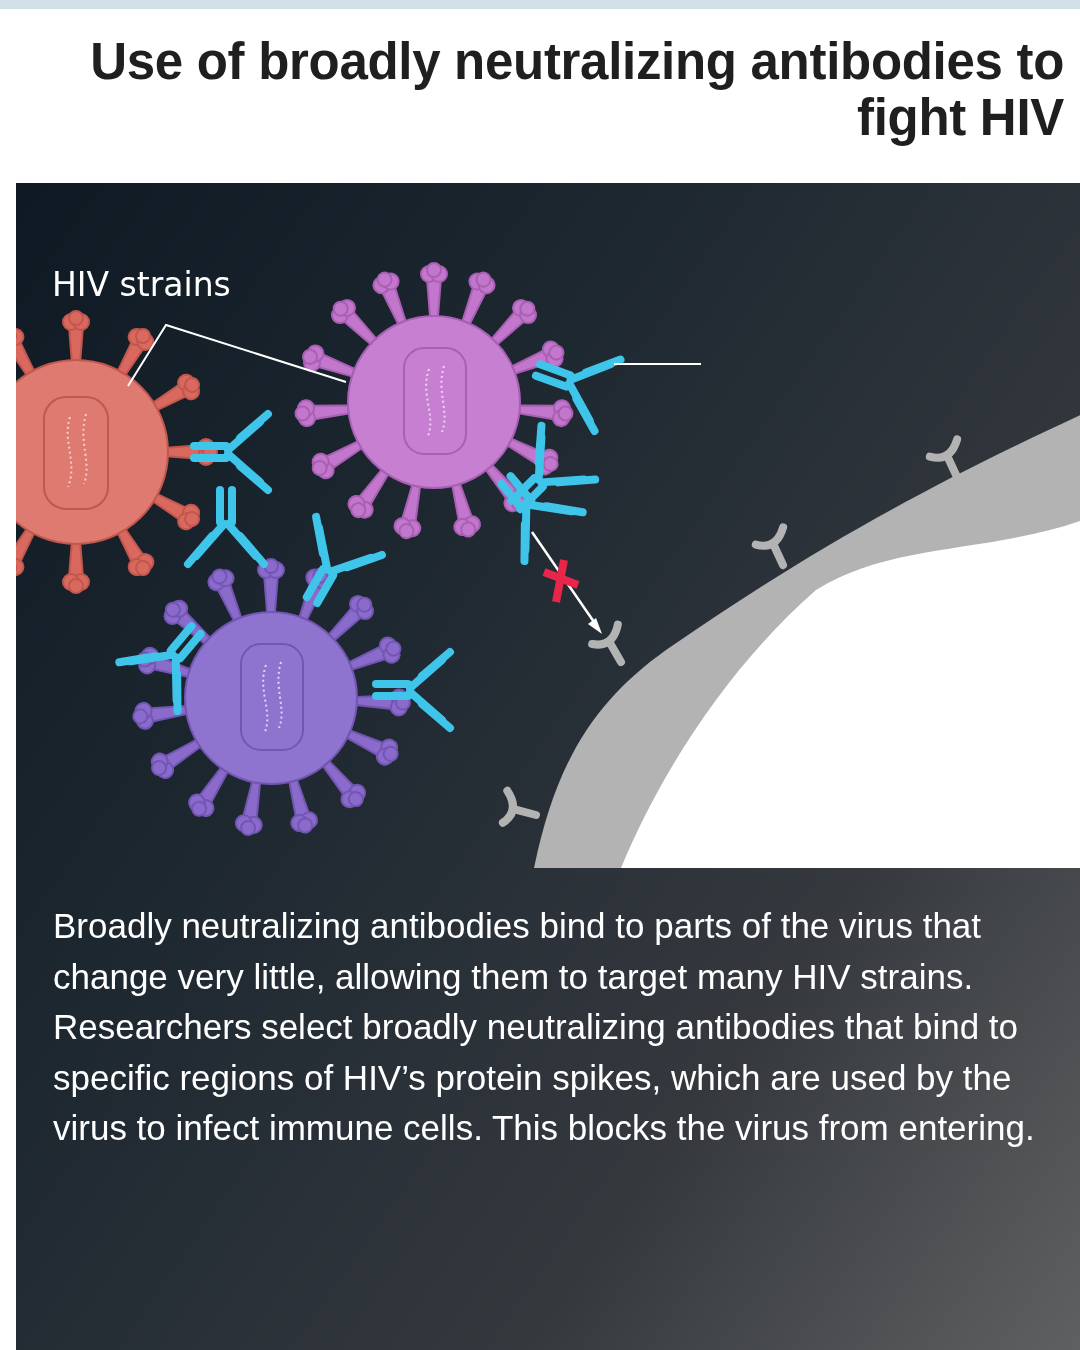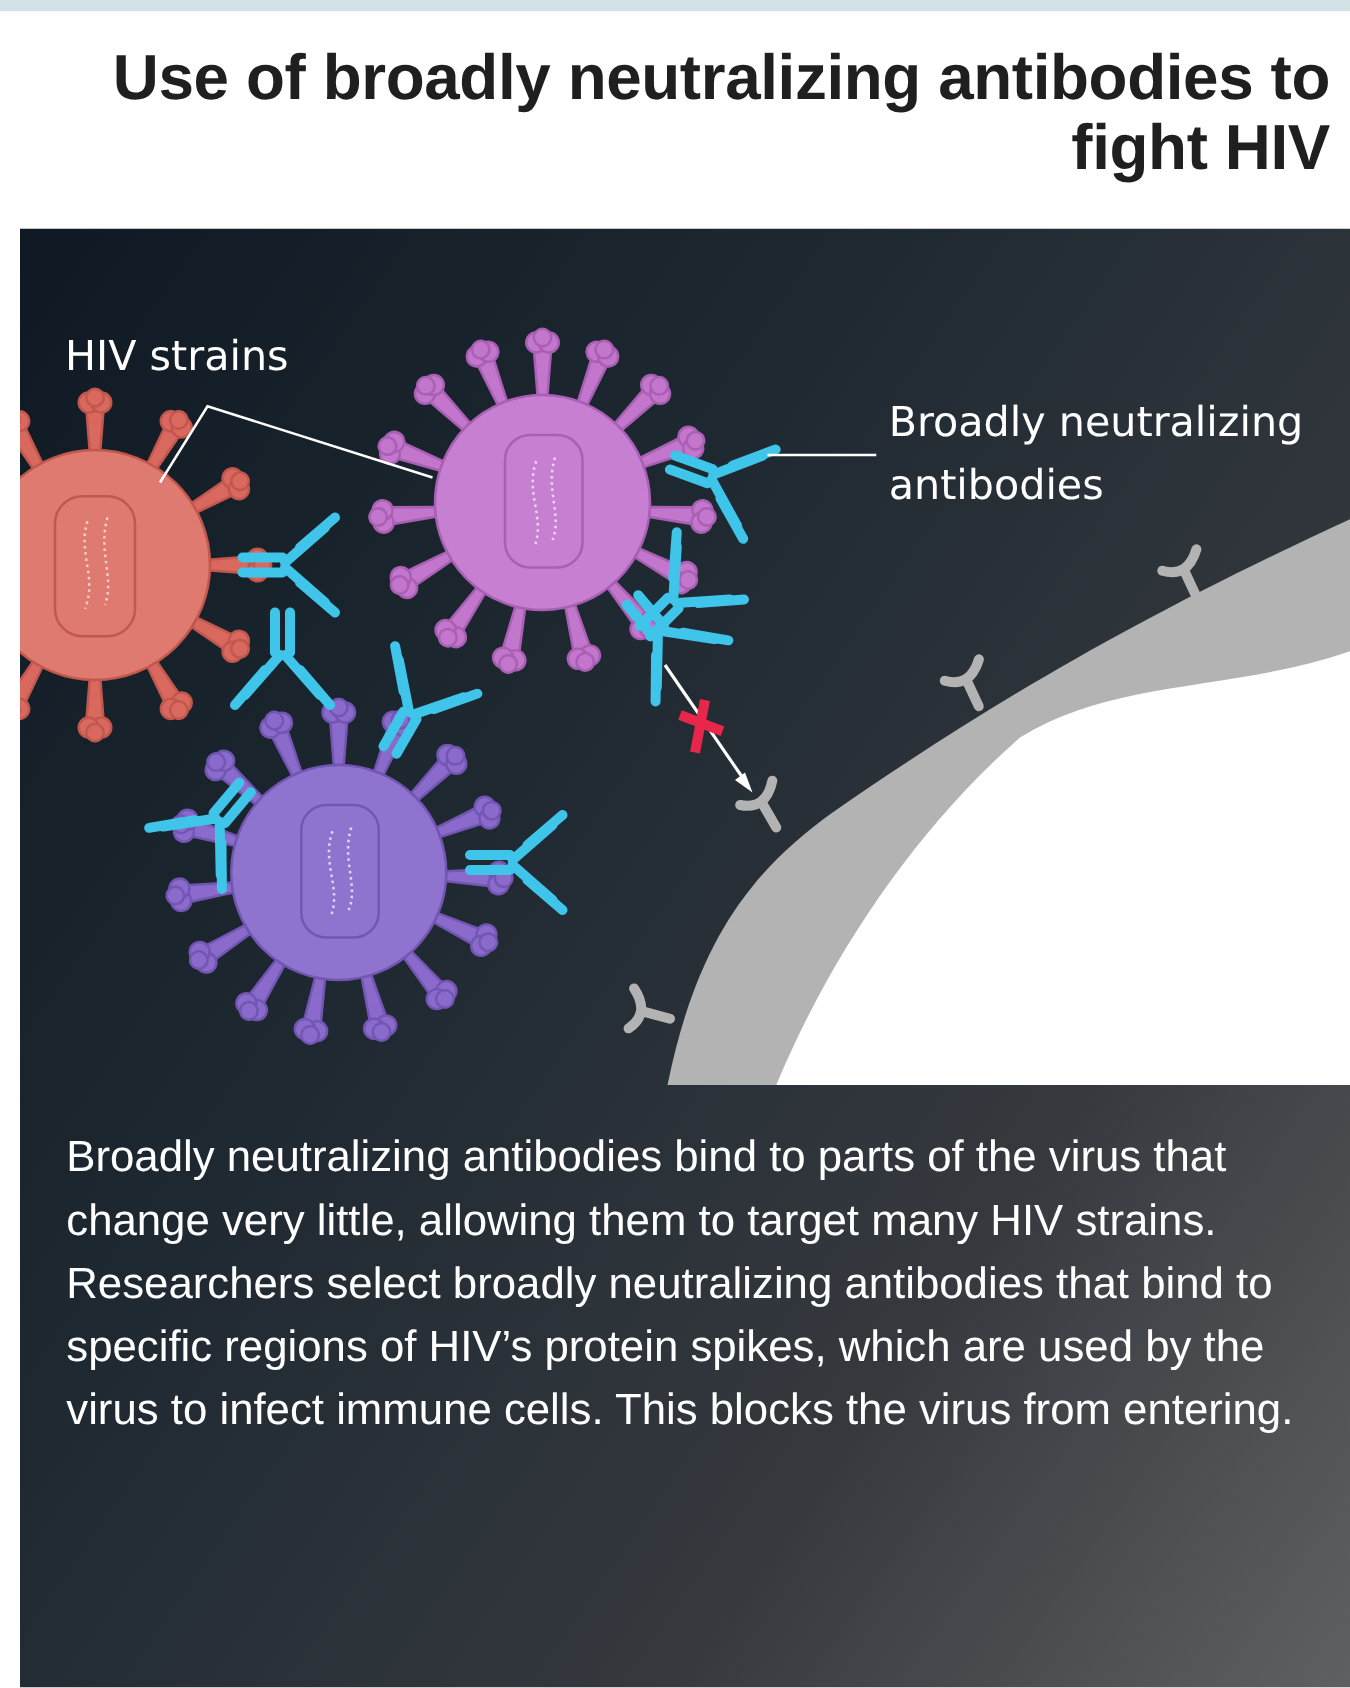--- a/index.html
+++ b/index.html
@@ -137,17 +137,15 @@
       <line x1="516" y1="532" x2="578" y2="622" stroke="#ffffff" stroke-width="2.5"></line>
       <polygon points="586,634 572,624 580,618" fill="#ffffff"></polygon>
       <g stroke="#e8264a" stroke-width="8">
         <line x1="528" y1="572" x2="562" y2="585"></line>
         <line x1="548" y1="560" x2="540" y2="602"></line>
       </g>
     </g>
   </svg>
 
   <div class="lbl" style="left:36px; top:77px;">HIV strains</div>
-  <div class="lbl" style="left:695px; top:130px;">Broadly neutralizing</div>
-  <div class="lbl" style="left:695px; top:180px;">antibodies</div>
 
   <div class="body-text">Broadly neutralizing antibodies bind to parts of the virus that change very little, allowing them to target many HIV strains. Researchers select broadly neutralizing antibodies that bind to specific regions of HIV’s protein spikes, which are used by the virus to infect immune cells. This blocks the virus from entering.</div>
 </div>
 
 </body></html>

